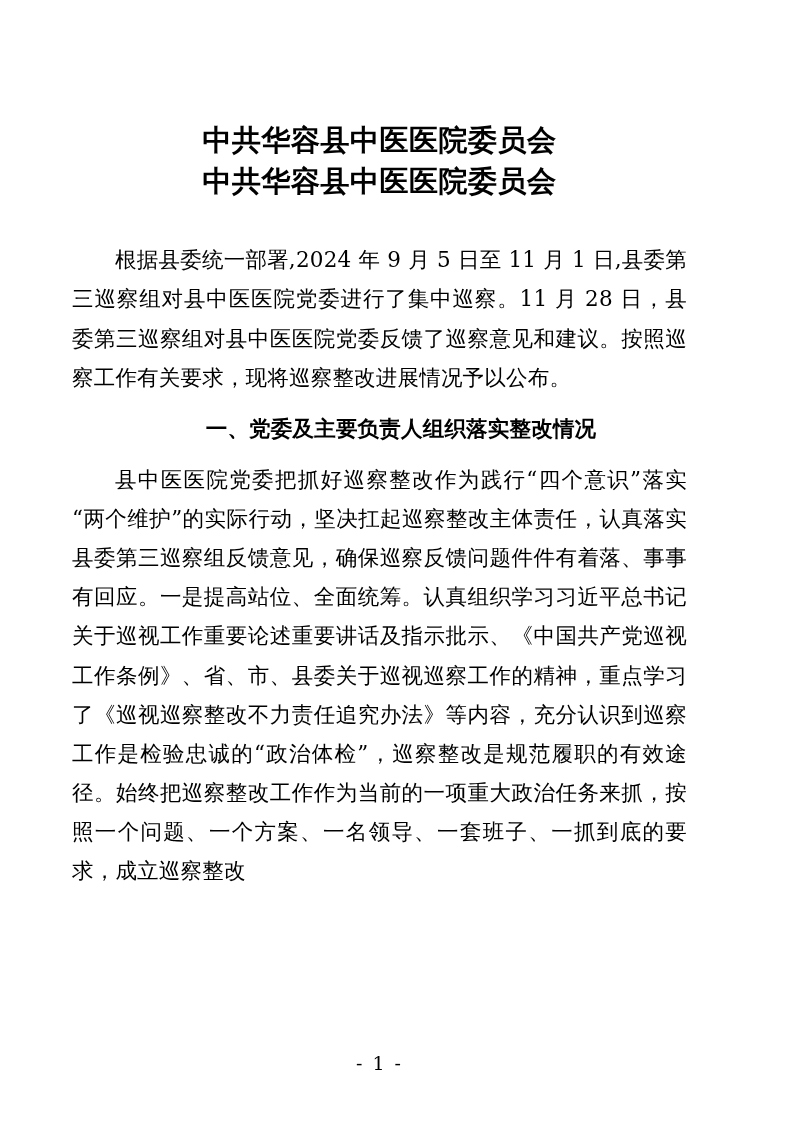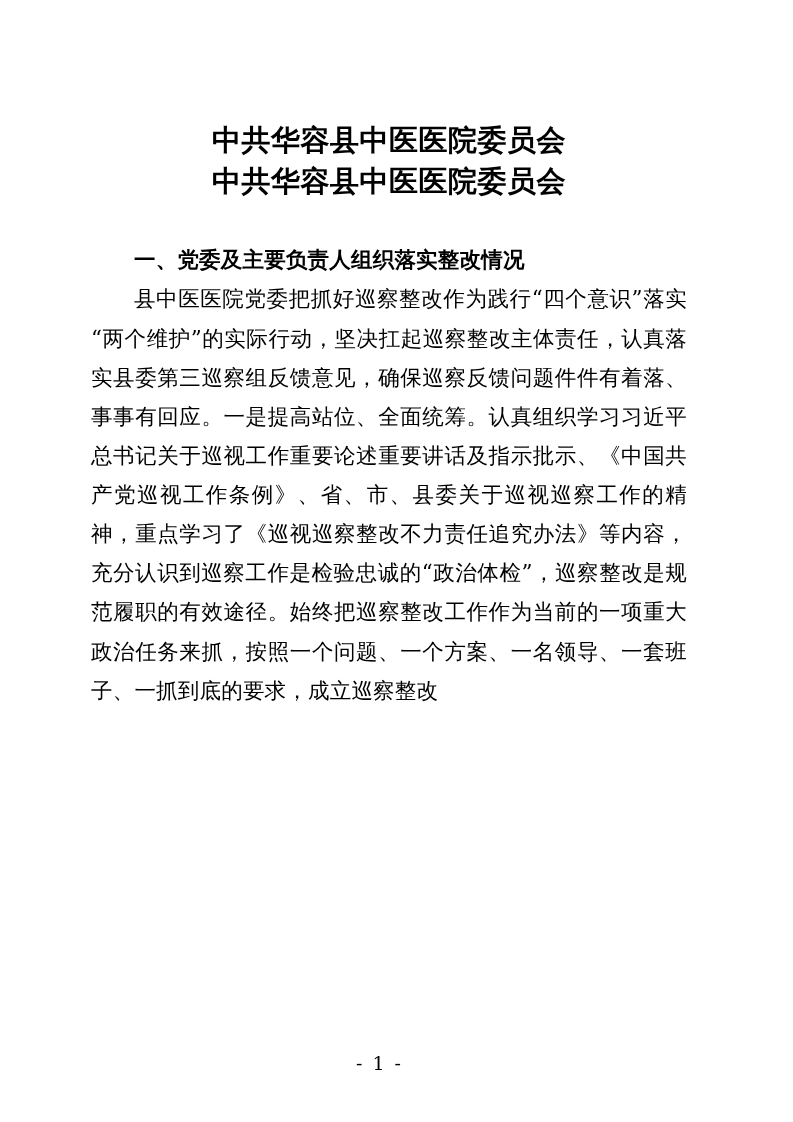--- a/index.html
+++ b/index.html
@@ -13,21 +13,21 @@
     font-family: "DejaVu Serif", "Liberation Serif", serif;
     color: #000000;
     position: relative;
     overflow: hidden;
   }
 
   .page {
     width: 759px;
     height: 1122px;
     box-sizing: border-box;
-    padding: 120px 72px 40px 91px;
+    padding: 120px 72px 40px 72px;
     position: relative;
   }
 
   .doc-title {
     text-align: center;
     font-weight: bold;
     font-size: 29px;
     line-height: 1.42;
     letter-spacing: 0.5px;
     margin: 0 0 38px 0;
@@ -47,23 +47,24 @@
     text-indent: 2em;
     letter-spacing: 0.2px;
     font-family: "DejaVu Serif", "Liberation Serif", serif;
   }
 
   .section-heading {
     font-size: 21.5px;
     line-height: 1.82;
     font-weight: bold;
     text-indent: 2em;
-    margin: 0;
+    margin: 12px;
     letter-spacing: 0.2px;
     font-family: "DejaVu Serif", "Liberation Serif", serif;
+    text-align: center;
   }
 
   .page-number {
     position: absolute;
     left: 0;
     right: 0;
     bottom: 48px;
     text-align: center;
     font-size: 19px;
     letter-spacing: 2px;
@@ -73,20 +74,21 @@
 </head>
 <body>
 
 <div class="page">
 
   <h1 class="doc-title">
     <span class="title-line">中共华容县中医医院委员会</span>
     <span class="title-line">中共华容县中医医院委员会</span>
   </h1>
 
+  <p class="body-para">根据县委统一部署,2024 年 9 月 5 日至 11 月 1 日,县委第三巡察组对县中医医院党委进行了集中巡察。11 月 28 日，县委第三巡察组对县中医医院党委反馈了巡察意见和建议。按照巡察工作有关要求，现将巡察整改进展情况予以公布。</p>
 
   <p class="section-heading">一、党委及主要负责人组织落实整改情况</p>
 
   <p class="body-para">县中医医院党委把抓好巡察整改作为践行“四个意识”落实“两个维护”的实际行动，坚决扛起巡察整改主体责任，认真落实县委第三巡察组反馈意见，确保巡察反馈问题件件有着落、事事有回应。一是提高站位、全面统筹。认真组织学习习近平总书记关于巡视工作重要论述重要讲话及指示批示、《中国共产党巡视工作条例》、省、市、县委关于巡视巡察工作的精神，重点学习了《巡视巡察整改不力责任追究办法》等内容，充分认识到巡察工作是检验忠诚的“政治体检”，巡察整改是规范履职的有效途径。始终把巡察整改工作作为当前的一项重大政治任务来抓，按照一个问题、一个方案、一名领导、一套班子、一抓到底的要求，成立巡察整改</p>
 
   <div class="page-number">- 1 -</div>
 
 </div>
 
 </body></html>

